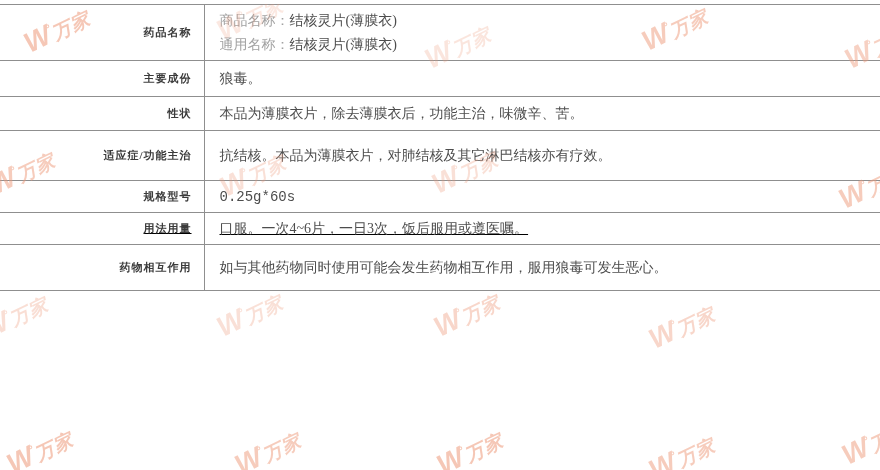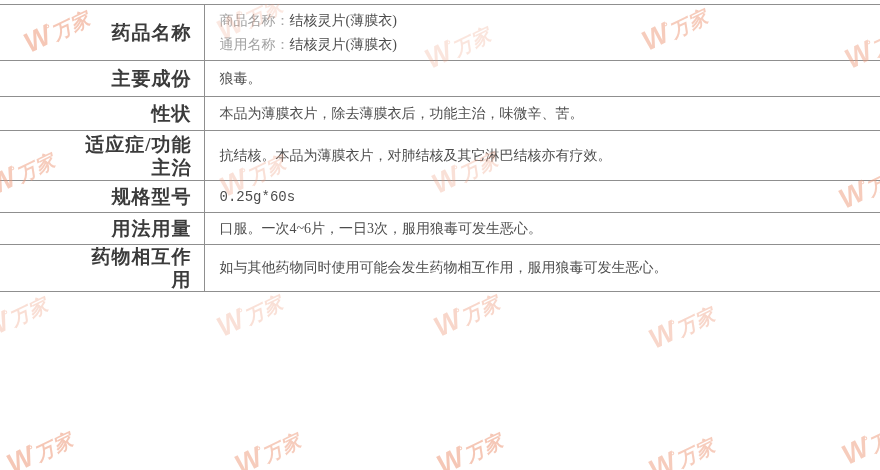--- a/index.html
+++ b/index.html
@@ -17,21 +17,21 @@
     border-collapse:collapse;table-layout:fixed;
     width:880px;margin-top:4px;
   }
   table.drug-table tr{border-top:1px solid var(--border-color);}
   table.drug-table tr:last-child{border-bottom:1px solid var(--border-color);}
   table.drug-table th{
     box-sizing:border-box;width:204px;
     border-right:1px solid var(--border-color);
     text-align:right;vertical-align:middle;
     padding:0 12px 0 75px;
-    font-weight:bold;font-size:19px;color:#3b3b3b;
+    font-weight:bold;font-size:11px;color:#3b3b3b;
     letter-spacing:1px;line-height:23px;
   }
   table.drug-table td{
     box-sizing:border-box;vertical-align:middle;
     padding:3px 88px 3px 15px;
     font-size:14px;color:#4d4d4d;line-height:24px;
   }
   .prefix{color:#a2a2a2;}
   .ascii{font-family:"Liberation Mono","DejaVu Sans Mono",monospace;font-size:13.5px;}
 
@@ -69,23 +69,23 @@
           <td>本品为薄膜衣片，除去薄膜衣后，功能主治，味微辛、苦。</td>
         </tr>
         <tr style="height: 50px; border-radius: 8px;">
           <th>适应症/功能主治</th>
           <td>抗结核。本品为薄膜衣片，对肺结核及其它淋巴结核亦有疗效。</td>
         </tr>
         <tr style="height: 32px;">
           <th>规格型号</th>
           <td class="ascii">0.25g*60s</td>
         </tr>
-        <tr style="height: 32px;">
+        <tr style="height: 32px; text-decoration: underline;">
           <th>用法用量</th>
-          <td>口服。一次4~6片，一日3次，服用狼毒可发生恶心。</td>
+          <td>口服。一次4~6片，一日3次，饭后服用或遵医嘱。</td>
         </tr>
         <tr style="height: 46px;">
           <th>药物相互作用</th>
           <td>如与其他药物同时使用可能会发生药物相互作用，服用狼毒可发生恶心。</td>
         </tr>
       </tbody>
   </table>
 
   <div class="watermark-layer">
       <span class="wm" style="left: 57px; top: 26px; opacity: 0.55;"><span class="wm-w">W</span><span class="wm-deg">°</span><span class="wm-name">万家</span></span>

